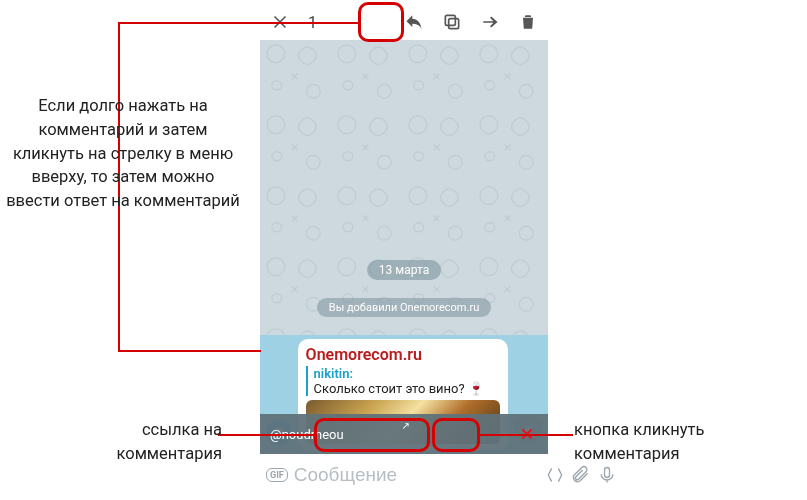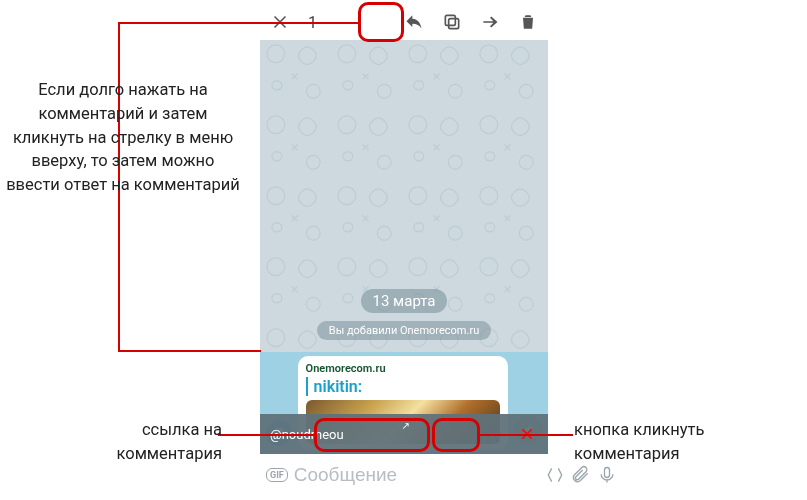--- a/index.html
+++ b/index.html
@@ -12,30 +12,30 @@
   .selbar .count{font-size:16px;color:#444;margin-left:2px}
   .sicon{width:24px;height:24px;display:flex;align-items:center;justify-content:center;cursor:pointer}
   .sicon svg{width:20px;height:20px;fill:#565656}
   .spacer{flex:1}
   
   .chat{flex:1;position:relative;overflow:hidden}
   .chat-bg{position:absolute;inset:0;background:#cdd9df}
   
   .chat-bg svg{opacity:.26}
   .chat-inner{position:absolute;inset:0;display:flex;flex-direction:column;justify-content:flex-end;align-items:center;padding-bottom:0}
-  .date-pill{background:rgba(119,140,150,.55);color:#fff;font-size:15px;padding:3px 12px;border-radius:12px;margin-bottom:8px}
-  .sys-pill{background:rgba(119,140,150,.5);color:#fff;font-size:11px;padding:3px 12px;border-radius:11px;margin-bottom:12px}
+  .date-pill{background:rgba(119,140,150,.55);color:#fff;font-size:12px;padding:3px 12px;border-radius:12px;margin-bottom:18px}
+  .sys-pill{background:rgba(119,140,150,.5);color:#fff;font-size:11px;padding:3px 12px;border-radius:11px;margin-bottom:18px}
   
   .sel-strip{width:100%;background:#9dd1e3;padding:4px 6px 4px 6px;display:flex;gap:6px;align-items:flex-end}
   .saved-icn{width:26px;height:26px;border-radius:50%;background:#17b0e0;display:flex;align-items:center;justify-content:center;margin-bottom:4px}
   .saved-icn svg{width:14px;height:14px;fill:#fff}
   .bubble{background:#fff;border-radius:10px;padding:6px 8px;width:214px;font-size:13px;color:#222;position:relative}
-  .bubble .chan{color:#14532d;font-weight:600;font-size:11px;margin-bottom:2px;display:block}
+  .bubble .chan{color:#b91c1c;font-weight:600;font-size:16px;margin-bottom:2px;display:block}
   .bubble .replyto{border-left:2px solid #1aa1c9;padding-left:6px;margin-bottom:4px}
-  .bubble .replyto .nm{color:#1aa1c9;font-weight:600;font-size:16px}
+  .bubble .replyto .nm{color:#1aa1c9;font-weight:600;font-size:13px}
   .bubble .img{margin-top:4px;height:44px;border-radius:6px;background:linear-gradient(135deg,#7a5a2e 0%,#c9a34f 30%,#f4e0a0 50%,#b06e2b 70%,#4a3416 100%)}
   .bubble .time{position:absolute;right:8px;bottom:4px;font-size:10px;color:#a0a0a0}
   .share-btn{width:28px;height:28px;border-radius:50%;background:rgba(119,140,150,.6);display:flex;align-items:center;justify-content:center;margin-bottom:6px}
   .share-btn svg{width:14px;height:14px;fill:#fff}
   
   .replybar{position:absolute;left:0;right:0;bottom:0;height:40px;background:rgba(96,114,122,.95);display:flex;align-items:center;padding:0 10px;gap:10px}
   .replybar .handle{flex:1;color:#fff;font-size:13px}
   .replybar .open{color:#fff;font-size:10px;margin-left:auto}
   .replybar .close{width:22px;height:22px;display:flex;align-items:center;justify-content:center}
   .replybar .close svg{width:16px;height:16px;stroke:#e11;stroke-width:3;fill:none}
@@ -53,21 +53,21 @@
   .co3{left:432px;top:418px;width:48px;height:34px}
   
   .ln{position:absolute;background:#d50000}
   .lnA1{left:118px;top:22px;width:241px;height:2px}
   .lnA2{left:118px;top:22px;width:2px;height:330px}
   .lnA3{left:118px;top:350px;width:143px;height:2px}
   .lnB{left:218px;top:434px;width:97px;height:2px}
   .lnC{left:480px;top:434px;width:93px;height:2px}
   
   .anno{position:absolute;color:#222;font-size:16.5px;line-height:1.44;text-align:center}
-  .annoA{left:6px;top:78px;width:234px}
+  .annoA{left:6px;top:94px;width:234px}
   .annoB{left:96px;top:418px;width:126px;text-align:right}
   .annoC{left:574px;top:418px;width:190px;text-align:left}
 </style>
 </head>
 <body>
 
 <div class="canvas">
 
   <div class="phone">
 
@@ -125,20 +125,21 @@
         <div class="sel-strip">
           <div class="saved-icn">
             <svg viewBox="0 0 24 24">
                 <path d="M5 3h14v18l-7-4-7 4z"></path>
               </svg>
           </div>
           <div class="bubble">
             <span class="chan">Onemorecom.ru</span>
             <div class="replyto">
               <div class="nm">nikitin:</div>
+              <div>Сколько стоит это вино? 🍷</div>
             </div>
             <div class="img"></div>
             <span class="time">14:00</span>
           </div>
           <div class="share-btn">
             <svg viewBox="0 0 24 24">
                 <path d="M14 4l7 7-7 7v-4c-5 0-9 2-11 6 1-7 5-12 11-12V4z"></path>
               </svg>
           </div>
         </div>

